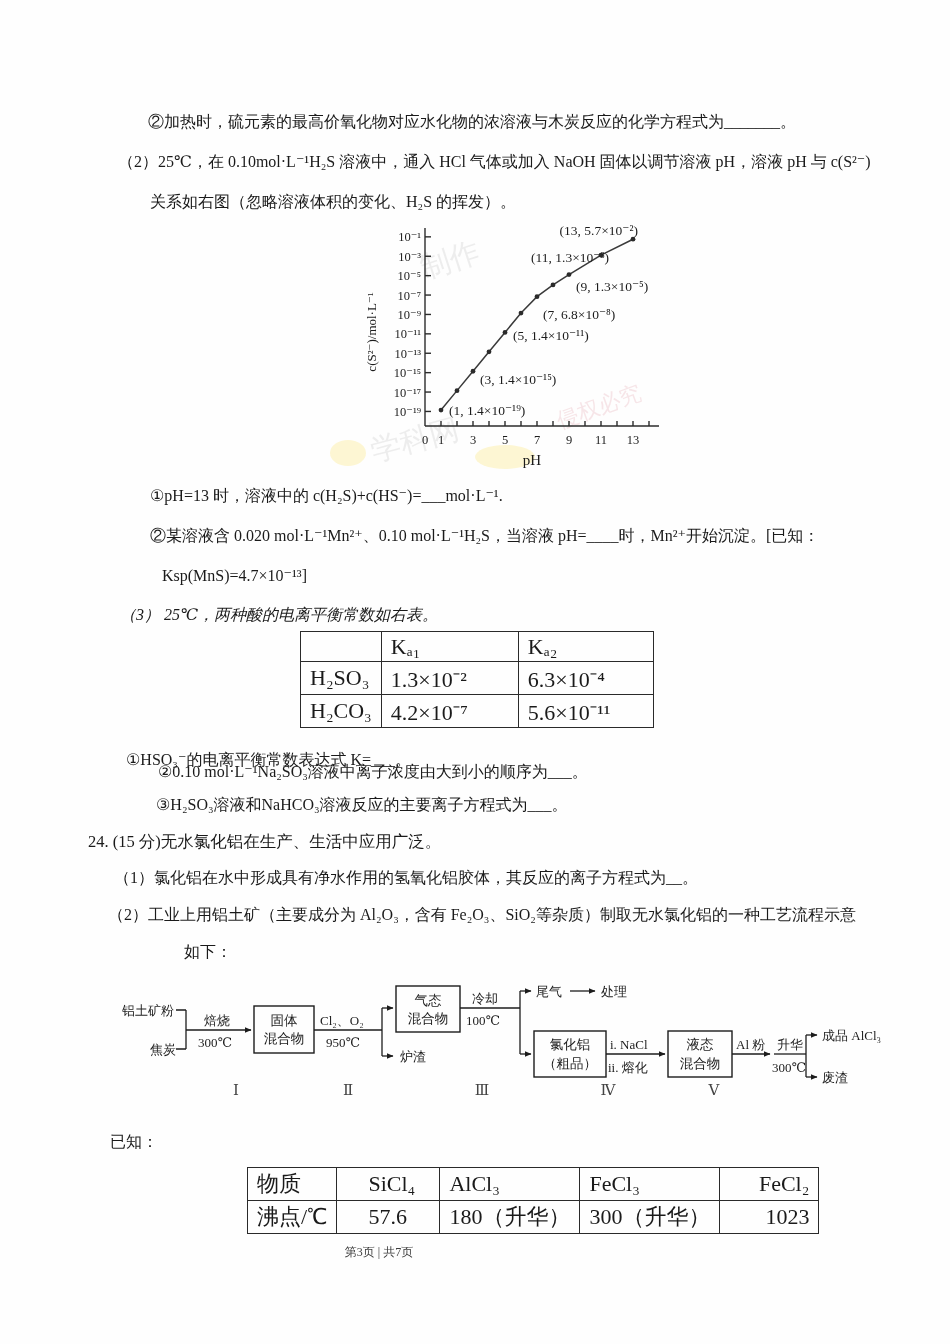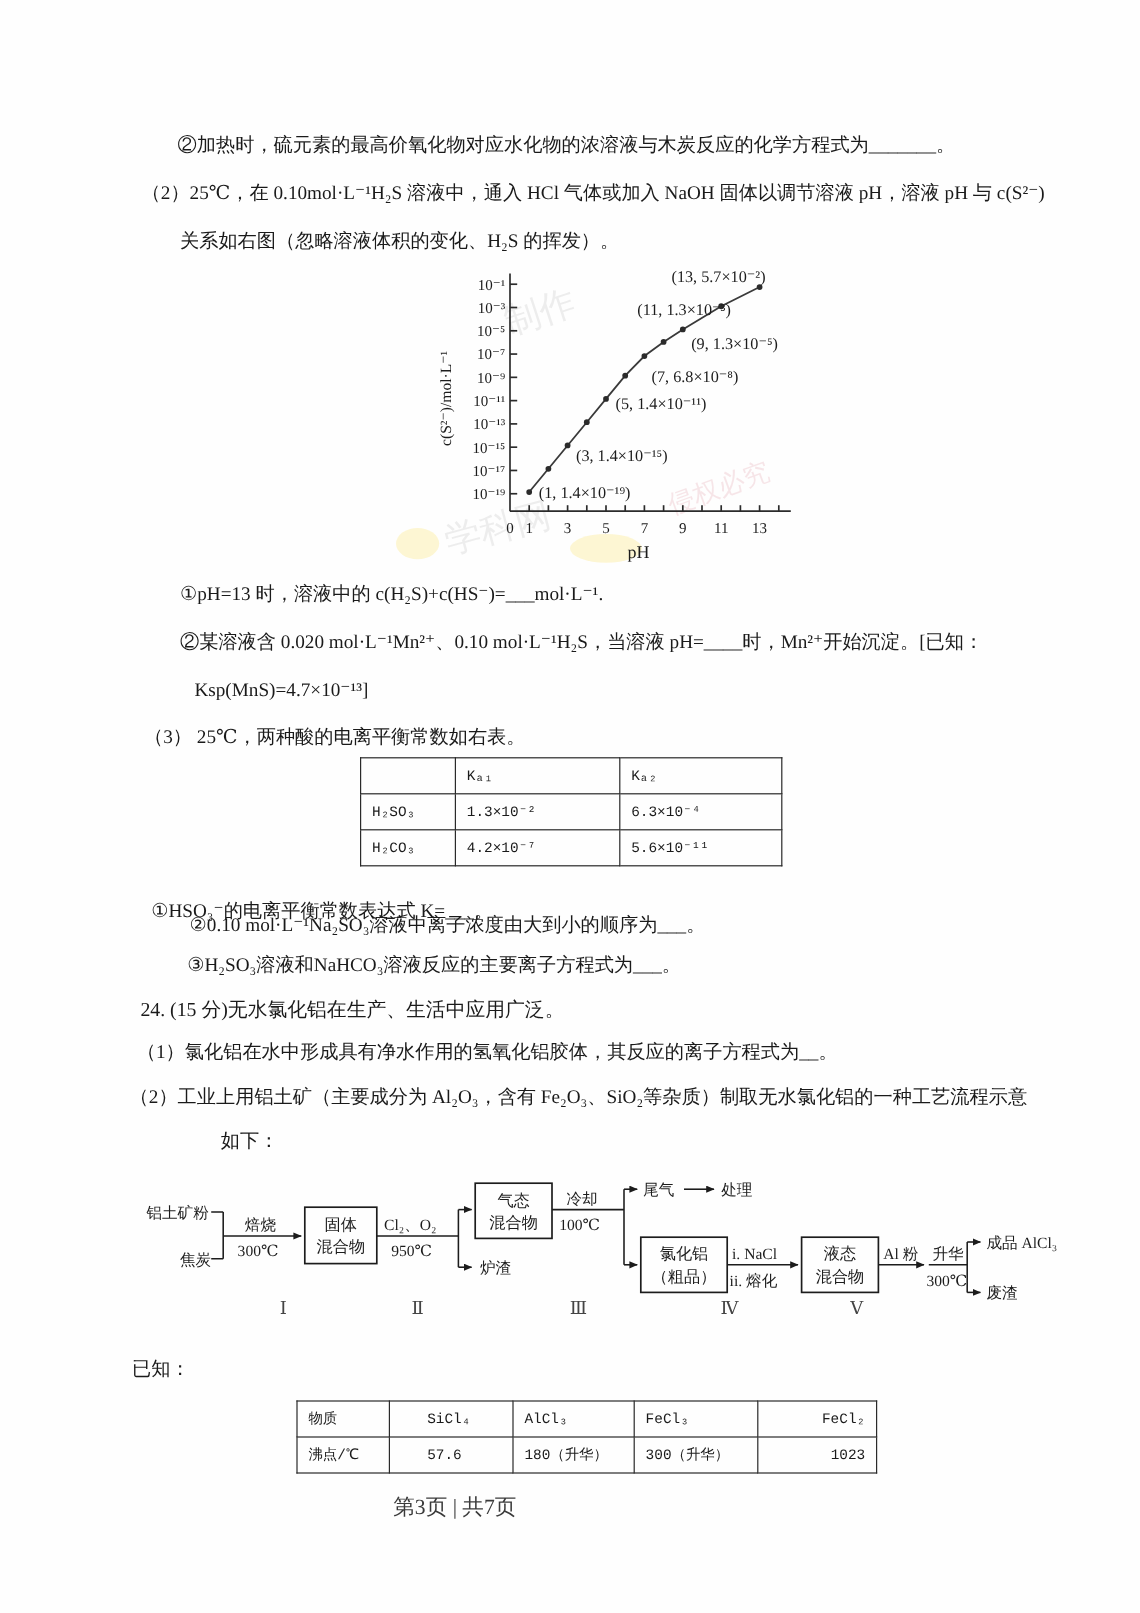--- a/index.html
+++ b/index.html
@@ -1,21 +1,21 @@
 <!DOCTYPE html>
 <html><head>
 <meta charset="utf-8">
 <style>
   html,body{margin:0;padding:0;background:#e8e8e8;}
   .page{position:relative;width:950px;height:1344px;background:#fefefe;overflow:hidden;
         font-family:"Liberation Serif","DejaVu Serif",serif;color:#1a1a1a;}
   .para{position:absolute;white-space:nowrap;font-size:16px;line-height:1.25;}
-  .q-num{font-size:16.5px;margin-left:29px;}
-  table{border-collapse:collapse;position:absolute;font-size:12px;color:#1a1a1a;
-        font-family:Liberation Mono, monospace;}
+  .q-num{font-size:16.5px;}
+  table{border-collapse:collapse;position:absolute;font-size:22px;color:#1a1a1a;
+        font-family:Liberation Serif, serif;}
   td{border:1.2px solid #2a2a2a;padding:1px 9px;height:27px;vertical-align:middle;
      white-space:nowrap;}
   #ka-table td:nth-child(1){width:60px;}
   #ka-table td:nth-child(2){width:118px;}
   #ka-table td:nth-child(3){width:116px;}
   #bp-table td:nth-child(1){width:58px;}
   #bp-table td:nth-child(2){width:62px;padding-left:31px;}
   #bp-table td:nth-child(3){width:82px;}
   #bp-table td:nth-child(4){width:84px;}
   #bp-table td:nth-child(5){width:80px;text-align:right;}
@@ -27,21 +27,21 @@
   .tick{font-size:12.5px;}
   .ptlabel{font-size:13.5px;}
   .axlabel{font-size:13px;}
   .xlabel{font-size:15px;}
   .fl{stroke:#1c1c1c;stroke-width:1.3;fill:none;}
   .fbox{stroke:#1c1c1c;stroke-width:1.4;fill:none;}
   .ft{font-size:13px;}
   .fb{font-size:13.5px;}
   .fs{font-size:15px;fill:#444;}
   .footer{position:absolute;left:0;top:1244px;width:758px;text-align:center;
-          font-size:18px;color:#3a3a3a;}
+          font-size:12px;color:#3a3a3a;}
   .wm{position:absolute;pointer-events:none;white-space:nowrap;}
   .wm-gray{color:#9a9a9a;opacity:0.16;font-size:30px;}
   .wm-pink{color:#d06070;opacity:0.15;font-size:22px;}
   .wm-blob{background:rgba(252,238,160,0.45);border-radius:50%;}
 </style>
 </head>
 <body>
 
 <div class="page">
 
@@ -121,21 +121,21 @@
         <circle cx="271" cy="19.218013899976853" r="2.4" class="dot"></circle>
         <text x="276" y="15.218013899976853" text-anchor="end" class="ptlabel">(13, 5.7×10⁻²)</text>
       </g>
     <text class="axlabel" x="14" y="112" text-anchor="middle" transform="rotate(-90 14 112)">c(S²⁻)/mol·L⁻¹</text>
     <text class="xlabel" x="170" y="245" text-anchor="middle">pH</text>
   </svg>
 
   <div class="para" style="left:150px;top:486px;">①pH=13 时，溶液中的 c(H₂S)+c(HS⁻)=___mol·L⁻¹.</div>
   <div class="para" style="left:150px;top:526px;">②某溶液含 0.020 mol·L⁻¹Mn²⁺、0.10 mol·L⁻¹H₂S，当溶液 pH=____时，Mn²⁺开始沉淀。[已知：</div>
   <div class="para" style="left:162px;top:566px;">Ksp(MnS)=4.7×10⁻¹³]</div>
-  <div class="para" style="left:120px;top:605px;">（3） 25℃，两种酸的电离平衡常数如右表。</div>
+  <div class="para" style="left:120px;top:605px;font-style:italic;">（3） 25℃，两种酸的电离平衡常数如右表。</div>
 
   <table id="ka-table" style="left:300px;top:631px;">
     <tbody>
         <tr>
       <td></td>
       <td>Kₐ₁</td>
       <td>Kₐ₂</td>
     </tr>
     <tr>
       <td>H₂SO₃</td>

